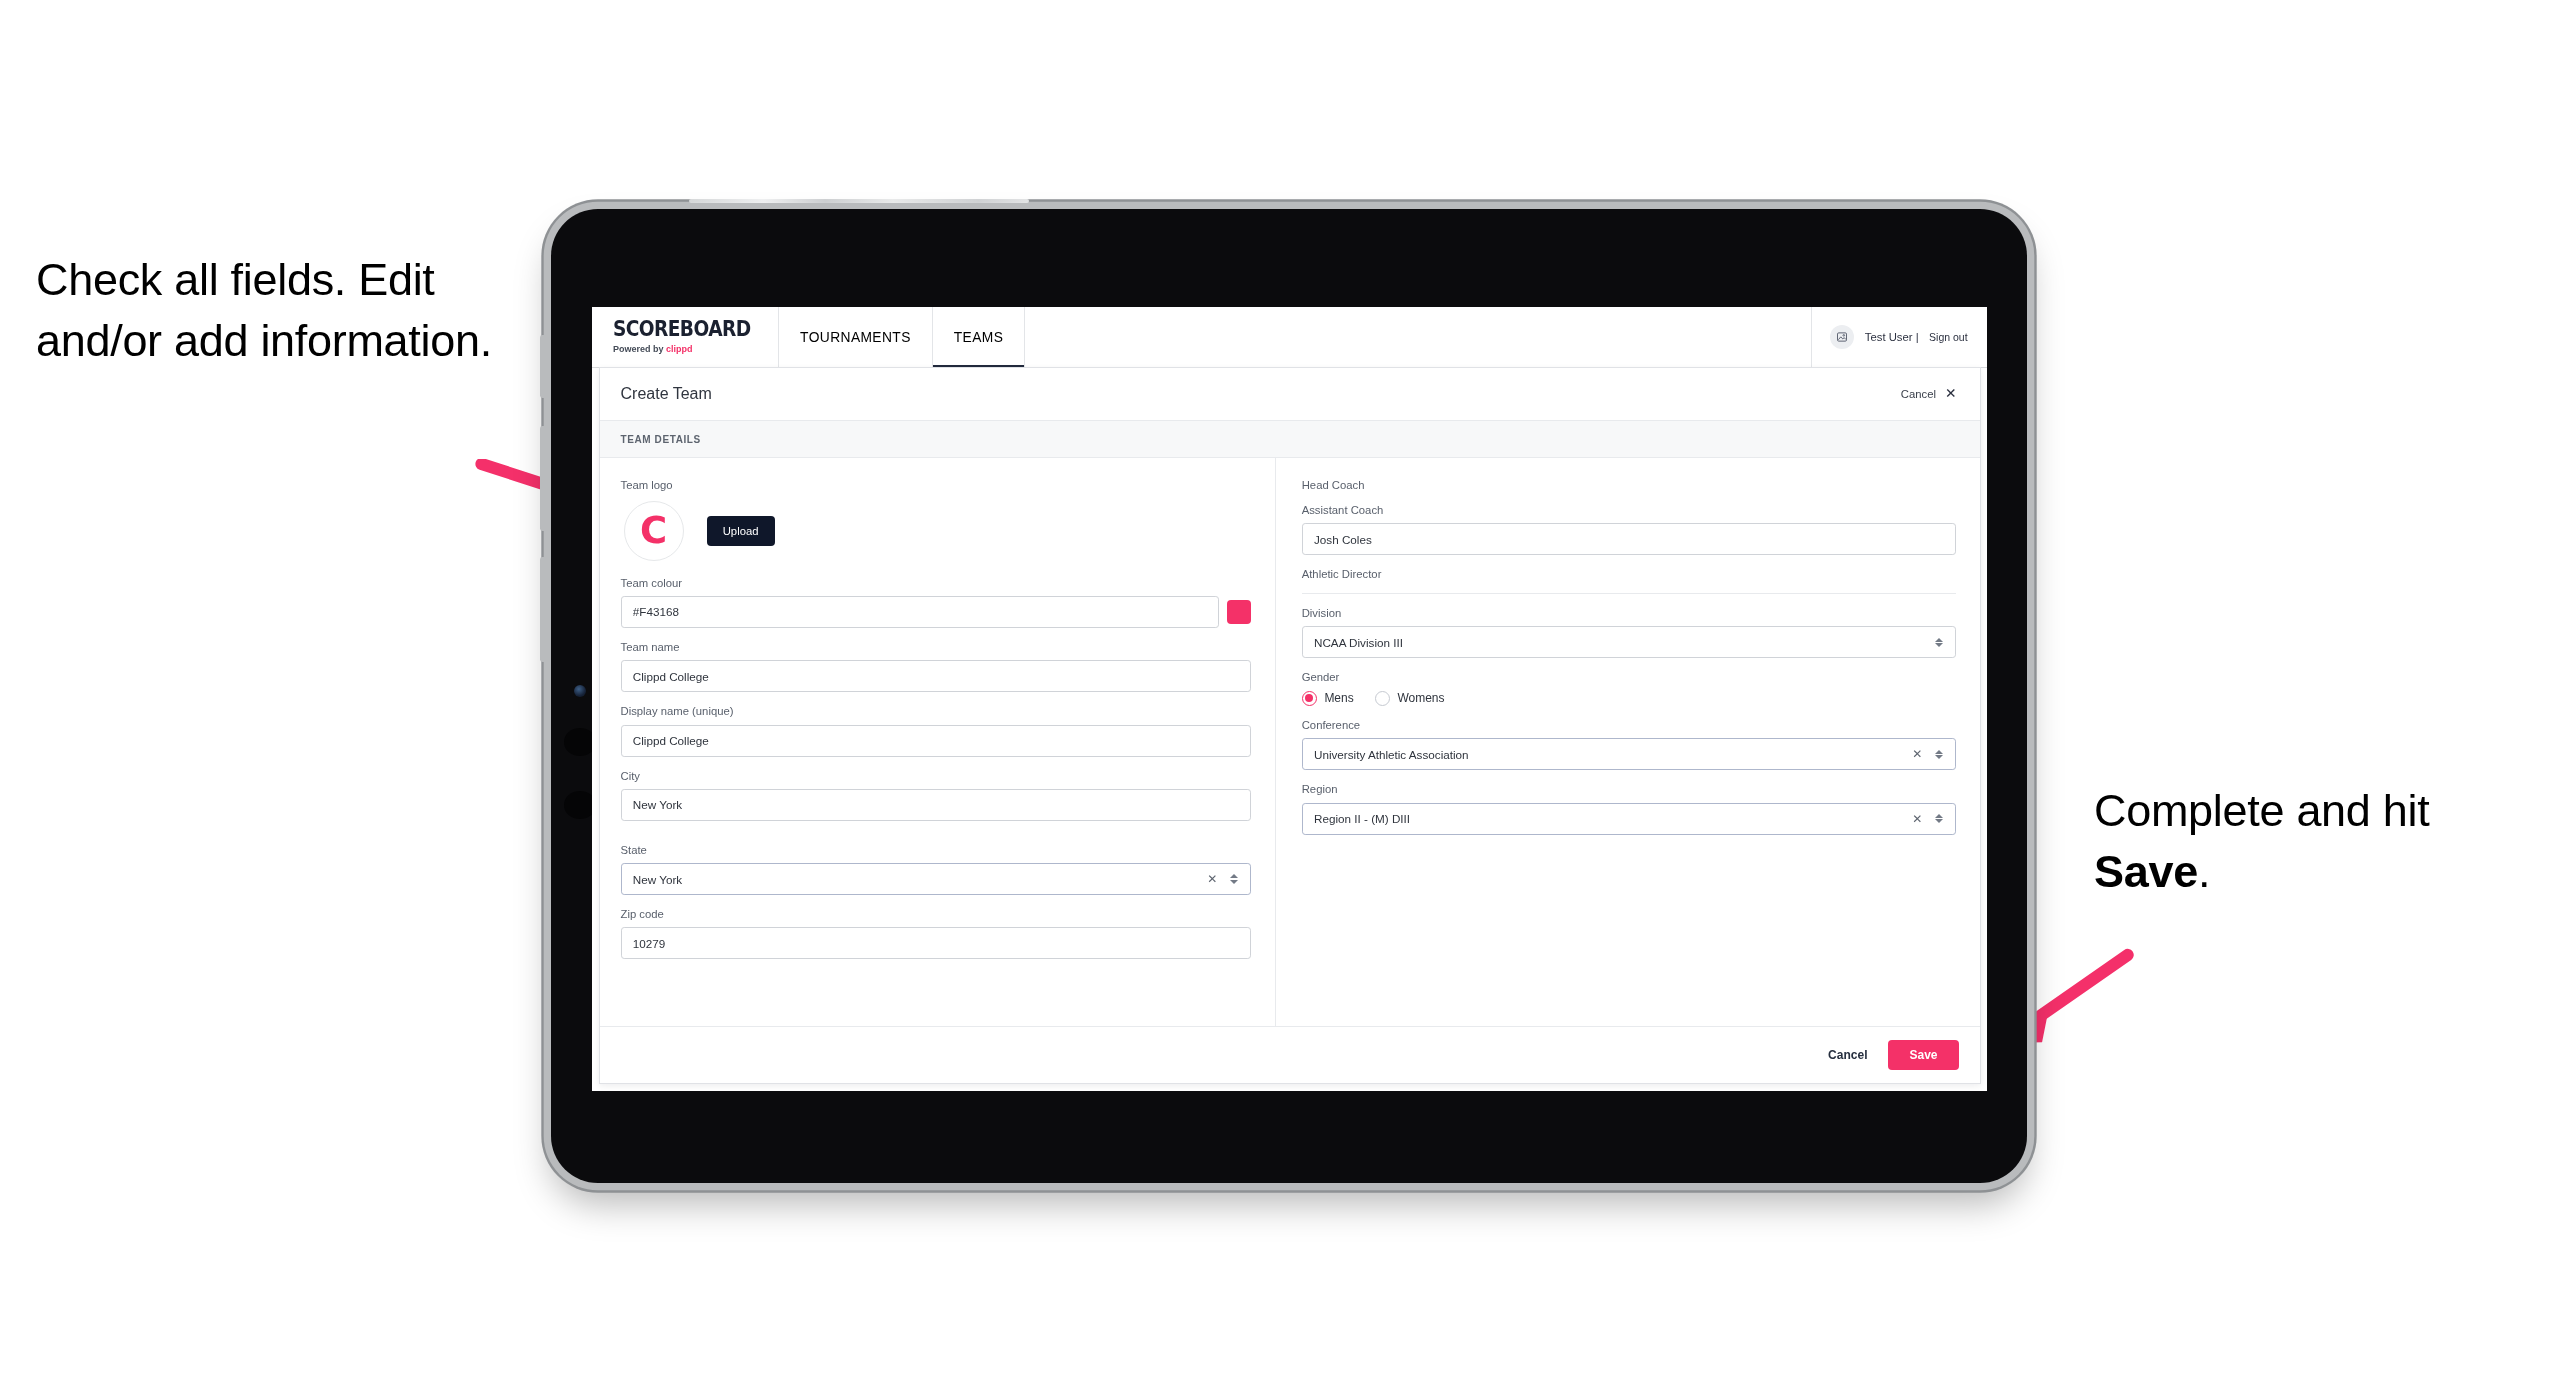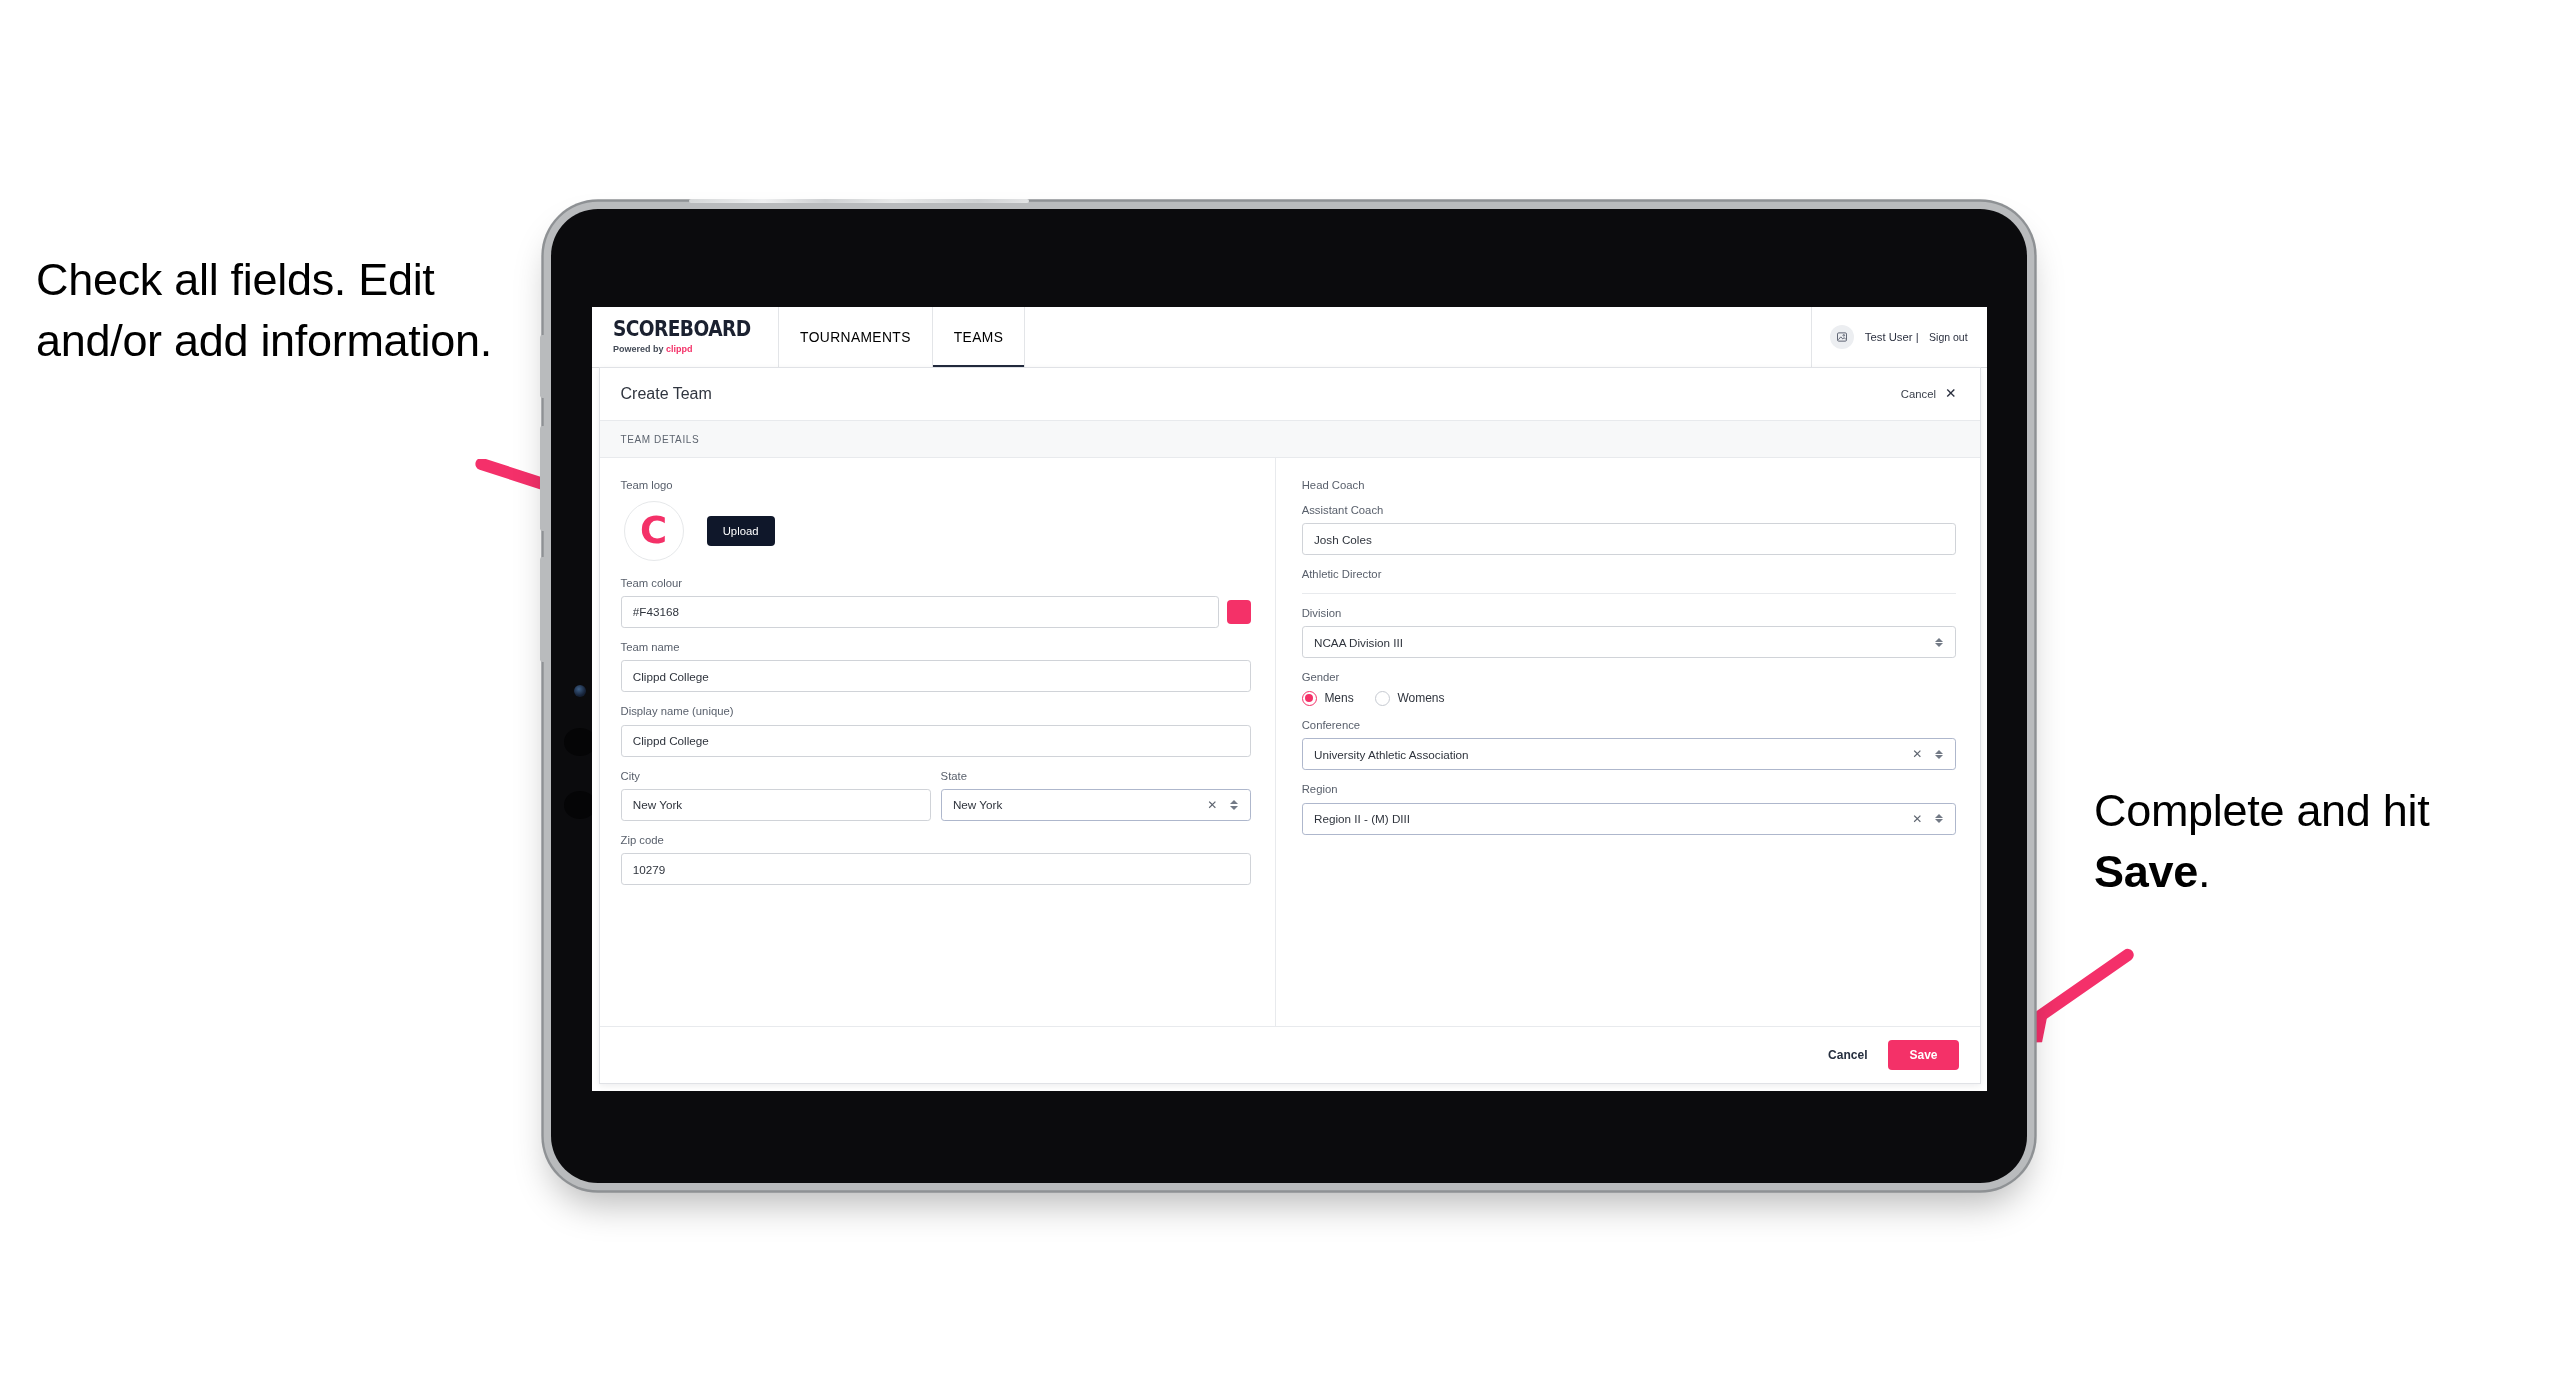--- a/index.html
+++ b/index.html
@@ -126,21 +126,21 @@
   .card-title { font-size: 16px; color: #30353f; }
   .cancel-x { display: flex; align-items: center; gap: 9px; cursor: pointer; }
   .cancel-x .lbl { font-size: 11.3px; color: #3a404b; }
   .cancel-x .xg { font-size: 13.8px; color: #2c3140; line-height: 1; }
 
   .section-bar {
     height: 37px; background: #f7f8f9; border-bottom: 0.8px solid #e8eaed;
     display: flex; align-items: center; padding: 0 21px;
   }
   .section-bar span {
-    font-size: 10px; letter-spacing: 0.6px; color: #5d646f; font-weight: 400;
+    font-size: 10px; letter-spacing: 0.6px; color: #5d646f; font-weight: 700;
   }
 
   .card-body { flex: 1; display: flex; position: relative; }
   .col { padding: 21px 24px 0 21px; }
   .col-left { width: 49%; border-right: 0.8px solid #e8eaed; }
   .col-right { flex: 1; padding-left: 26px; }
 
   .field { margin-bottom: 13px; }
   .field-label {
     font-size: 11.3px; color: #585f6b; margin-bottom: 7.3px; display: block;
@@ -178,21 +178,21 @@
     font-family: "Liberation Sans", sans-serif;
   }
 
   
   .colour-row { display: flex; align-items: center; gap: 8px; }
   .colour-row .input { flex: 1; }
   .swatch {
     width: 24px; height: 24px; border-radius: 4px; background: #f43168; cursor: pointer;
   }
 
-  .two-col { display: flex; gap: 10px; }
+  .two-col { display: flex; gap: 10px; flex-direction: column; }
   .two-col .field { flex: 1; margin-bottom: 13px; }
 
   
   .radio-row { display: flex; align-items: center; gap: 21px; margin-top: 1.6px; }
   .radio { display: flex; align-items: center; gap: 7.3px; cursor: pointer; }
   .radio .dot {
     width: 15.4px; height: 15.4px; border-radius: 50%;
     border: 1.3px solid #c6cad1; background: #fff;
     display: flex; align-items: center; justify-content: center;
   }

